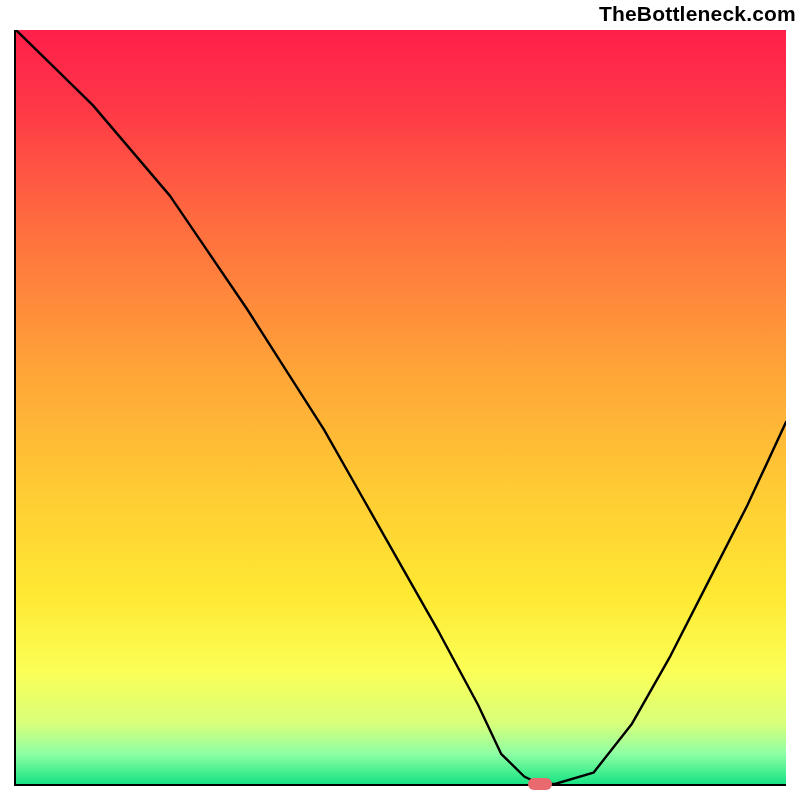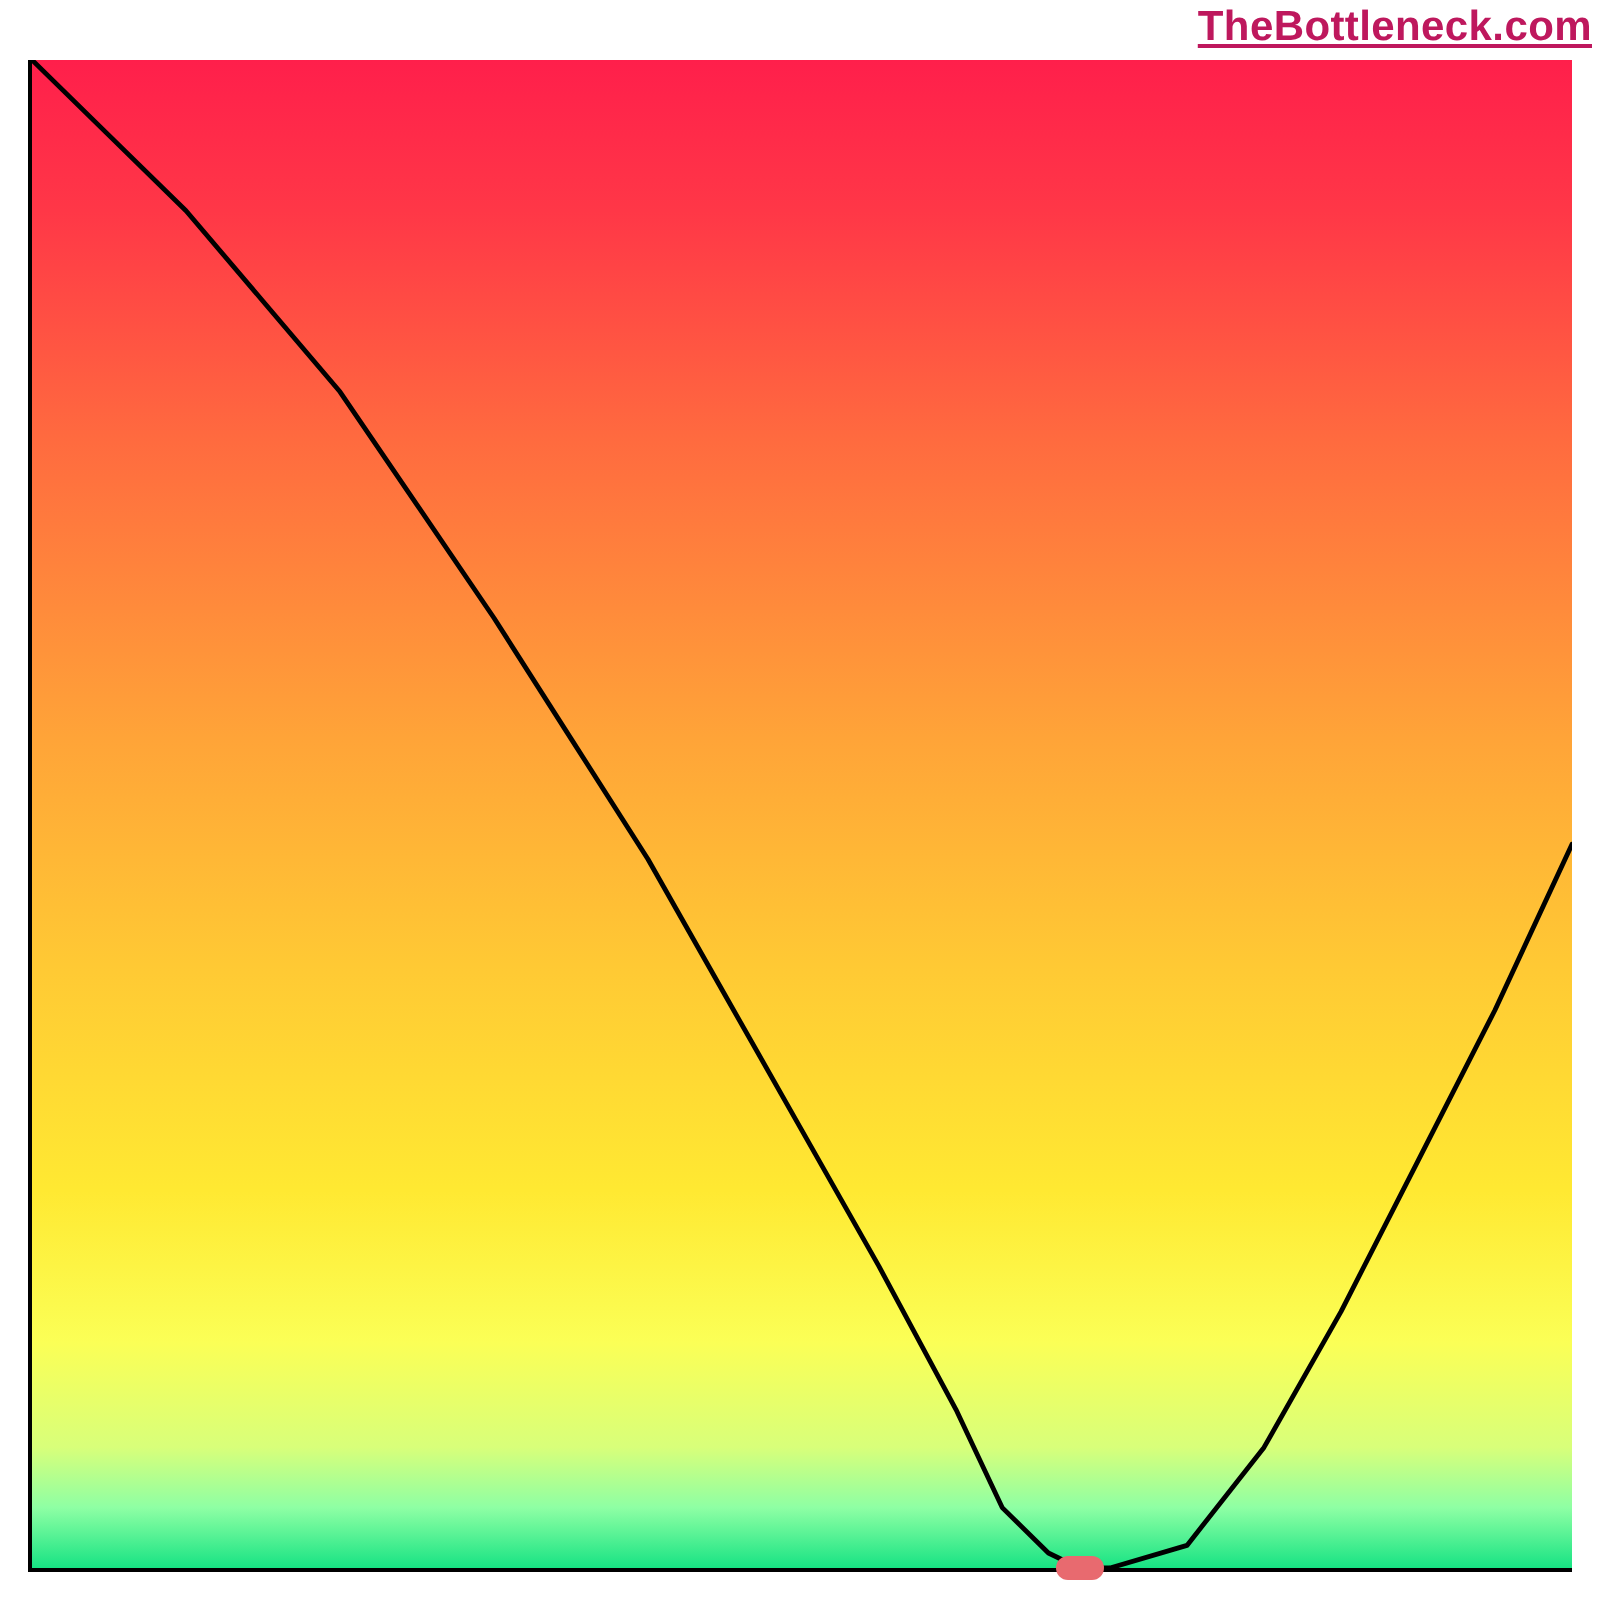--- a/index.html
+++ b/index.html
@@ -15,24 +15,23 @@
     position: relative;
     width: 800px;
     height: 800px;
   }
   .watermark {
     position: absolute;
     top: 2px;
     right: 4px;
     font-size: 21px;
     font-weight: 600;
-    color: #be185d;
+    color: #000000;
     letter-spacing: 0.2px;
     z-index: 10;
-    text-decoration: underline;
   }
   .plot-area {
     position: absolute;
     left: 14px;
     top: 30px;
     width: 772px;
     height: 756px;
     border-left: 2px solid #000;
     border-bottom: 2px solid #000;
     box-sizing: border-box;

